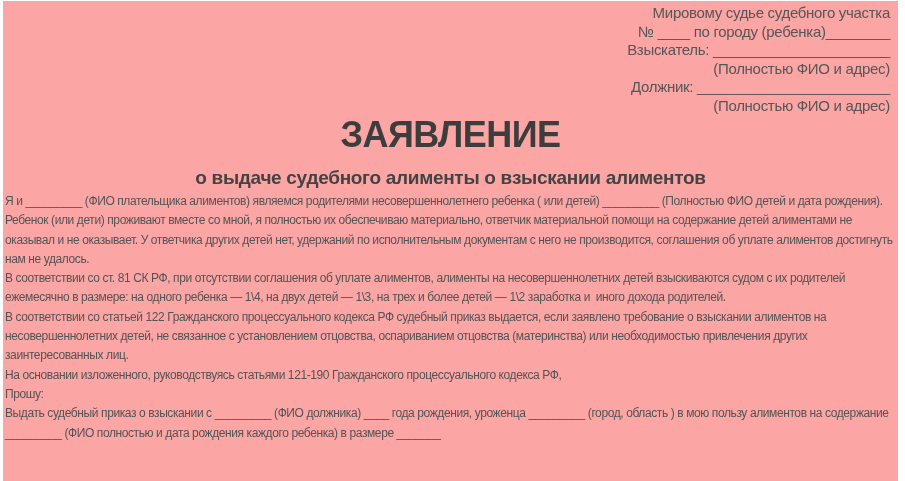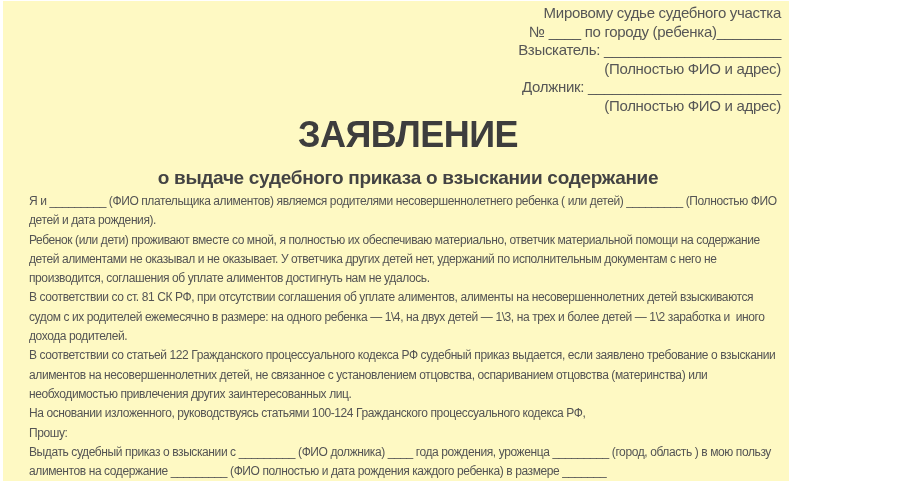--- a/index.html
+++ b/index.html
@@ -13,27 +13,26 @@
     width: 905px;
     height: 481px;
     background: #ffffff;
     overflow: hidden;
     font-family: "Liberation Sans", sans-serif;
   }
   .page {
     position: absolute;
     left: 3px;
     top: 1px;
-    width: 786px;
+    width: 895px;
     height: 480px;
-    background: #fef9c3;
+    background: #fca5a5;
     color: #555555;
     box-sizing: border-box;
     overflow: hidden;
-    padding-left: 24px;
   }
   
   .court-header {
     padding: 3px 8px 0 0;
     text-align: right;
     font-size: 15px;
     line-height: 18.5px;
     letter-spacing: -0.3px;
     color: #565656;
   }
@@ -83,26 +82,26 @@
     <div class="court-header">
       <div>Мировому судье судебного участка</div>
       <div>№ ____ по городу (ребенка)________</div>
       <div>Взыскатель: ______________________</div>
       <div>(Полностью ФИО и адрес)</div>
       <div>Должник: ________________________</div>
       <div>(Полностью ФИО и адрес)</div>
     </div>
 
     <h1 class="doc-title">ЗАЯВЛЕНИЕ</h1>
-    <h2 class="doc-subtitle">о выдаче судебного приказа о взыскании содержание</h2>
+    <h2 class="doc-subtitle">о выдаче судебного алименты о взыскании алиментов</h2>
 
     <div class="doc-body">
       <p>Я и _________ (ФИО плательщика алиментов) являемся родителями несовершеннолетнего ребенка ( или детей) _________ (Полностью ФИО детей и дата рождения).</p>
       <p>Ребенок (или дети) проживают вместе со мной, я полностью их обеспечиваю материально, ответчик материальной помощи на содержание детей алиментами не оказывал и не оказывает. У ответчика других детей нет, удержаний по исполнительным документам с него не производится, соглашения об уплате алиментов достигнуть нам не удалось.</p>
       <p>В соответствии со ст. 81 СК РФ, при отсутствии соглашения об уплате алиментов, алименты на несовершеннолетних детей взыскиваются судом с их родителей ежемесячно в размере: на одного ребенка — 1\4, на двух детей — 1\3, на трех и более детей — 1\2 заработка и  иного дохода родителей.</p>
       <p>В соответствии со статьей 122 Гражданского процессуального кодекса РФ судебный приказ выдается, если заявлено требование о взыскании алиментов на несовершеннолетних детей, не связанное с установлением отцовства, оспариванием отцовства (материнства) или необходимостью привлечения других заинтересованных лиц.</p>
-      <p>На основании изложенного, руководствуясь статьями 100-124 Гражданского процессуального кодекса РФ,</p>
+      <p>На основании изложенного, руководствуясь статьями 121-190 Гражданского процессуального кодекса РФ,</p>
       <p>Прошу:</p>
       <p>Выдать судебный приказ о взыскании с _________ (ФИО должника) ____ года рождения, уроженца _________ (город, область ) в мою пользу алиментов на содержание _________ (ФИО полностью и дата рождения каждого ребенка) в размере _______</p>
     </div>
 
   </div>
 </div>
 
 </body></html>

